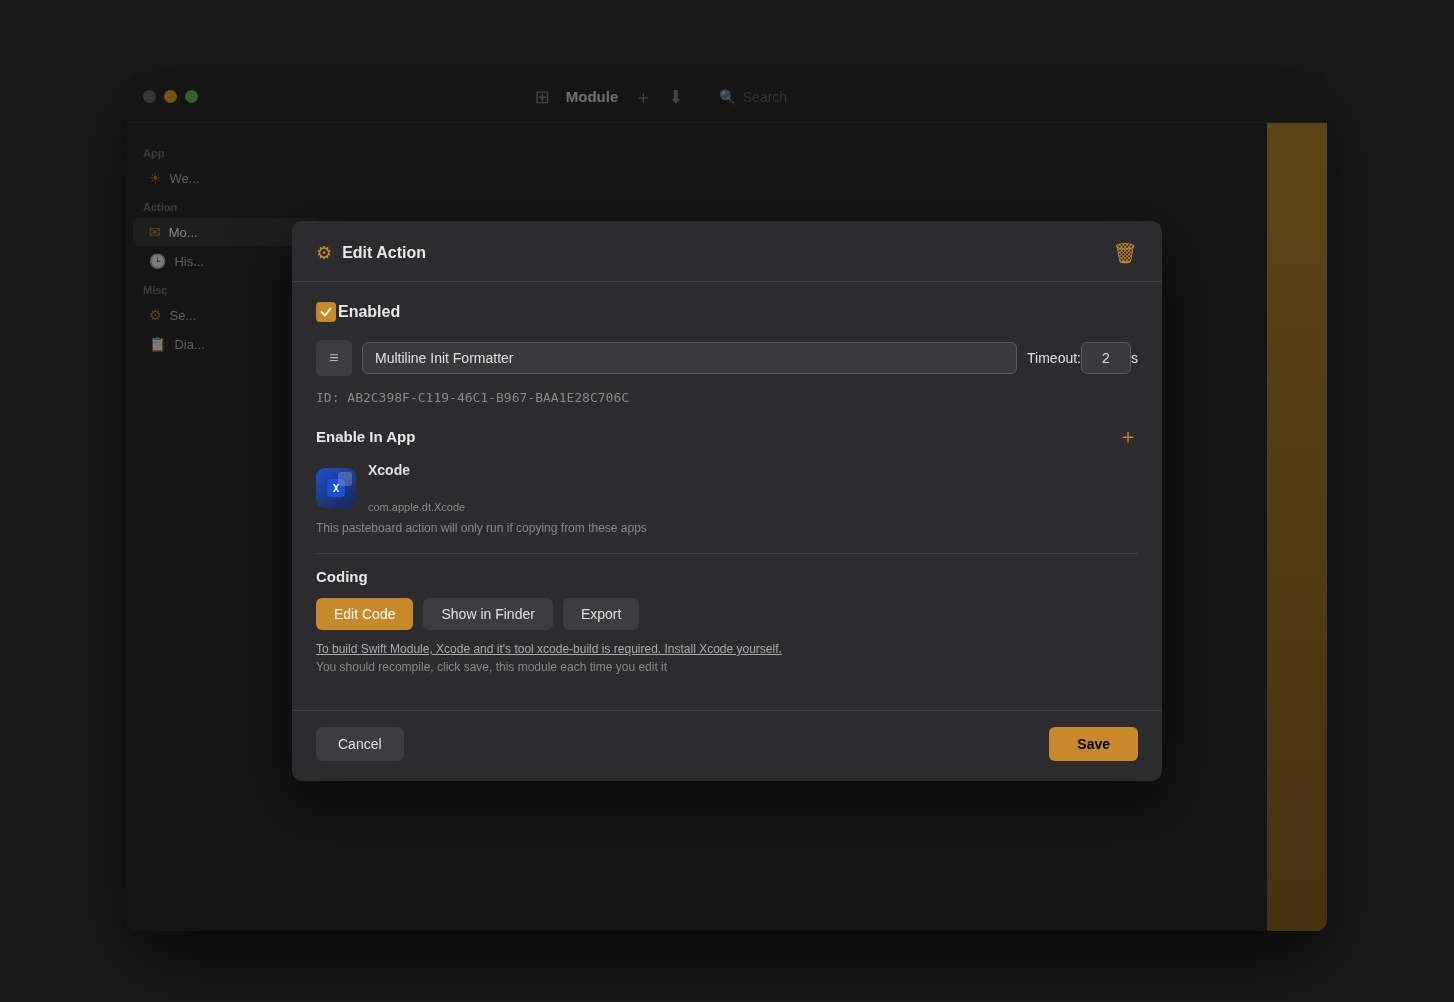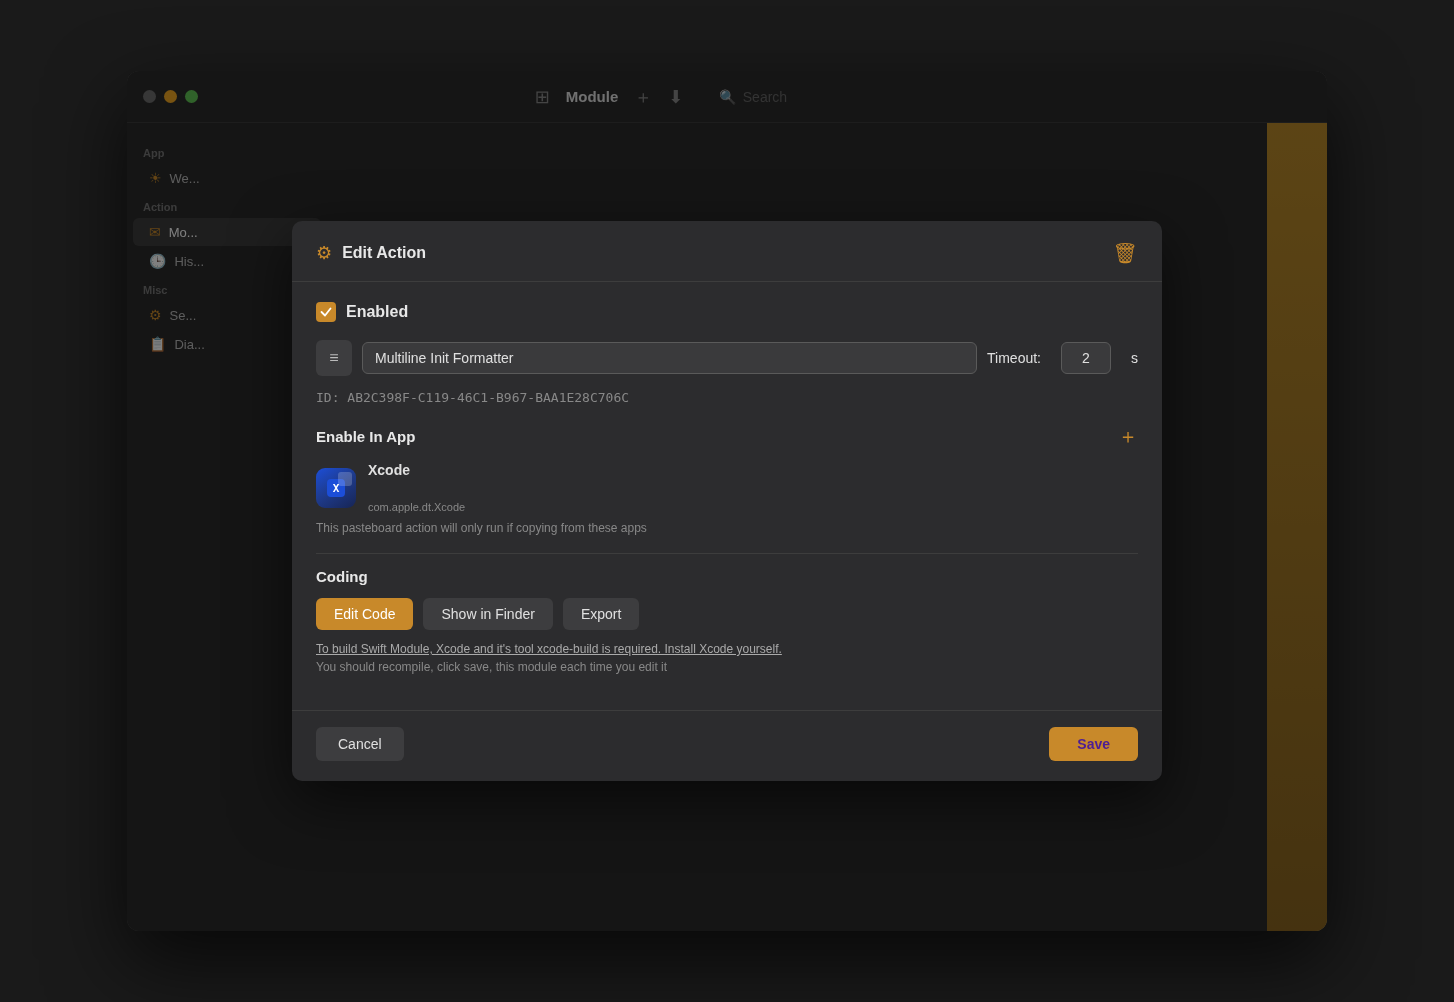--- a/index.html
+++ b/index.html
@@ -205,21 +205,21 @@
     }
 
     .modal-body {
       padding: 20px 24px;
     }
 
     
     .enabled-row {
       display: flex;
       align-items: center;
-      gap: 10px;
+      gap: 2px;
       margin-bottom: 18px;
     }
 
     .checkbox-enabled {
       width: 20px;
       height: 20px;
       background: #c8892a;
       border-radius: 4px;
       display: flex;
       align-items: center;
@@ -269,21 +269,21 @@
       border-radius: 6px;
       color: #e0e0e0;
       font-size: 14px;
       padding: 7px 12px;
       outline: none;
     }
 
     .timeout-row {
       display: flex;
       align-items: center;
-      gap: 20px;
+      gap: 0;
       flex-shrink: 0;
     }
 
     .timeout-label {
       color: #e0e0e0;
       font-size: 14px;
     }
 
     .timeout-input {
       background: #3a3a3c;
@@ -444,21 +444,21 @@
       font-size: 14px;
       font-weight: 500;
       padding: 9px 22px;
       cursor: pointer;
     }
 
     .btn-save {
       background: #c8892a;
       border: none;
       border-radius: 6px;
-      color: #4c1d95;
+      color: #000000;
       font-size: 14px;
       font-weight: 600;
       padding: 9px 28px;
       cursor: pointer;
     }
 
     
     .xcode-icon {
       width: 40px;
       height: 40px;

